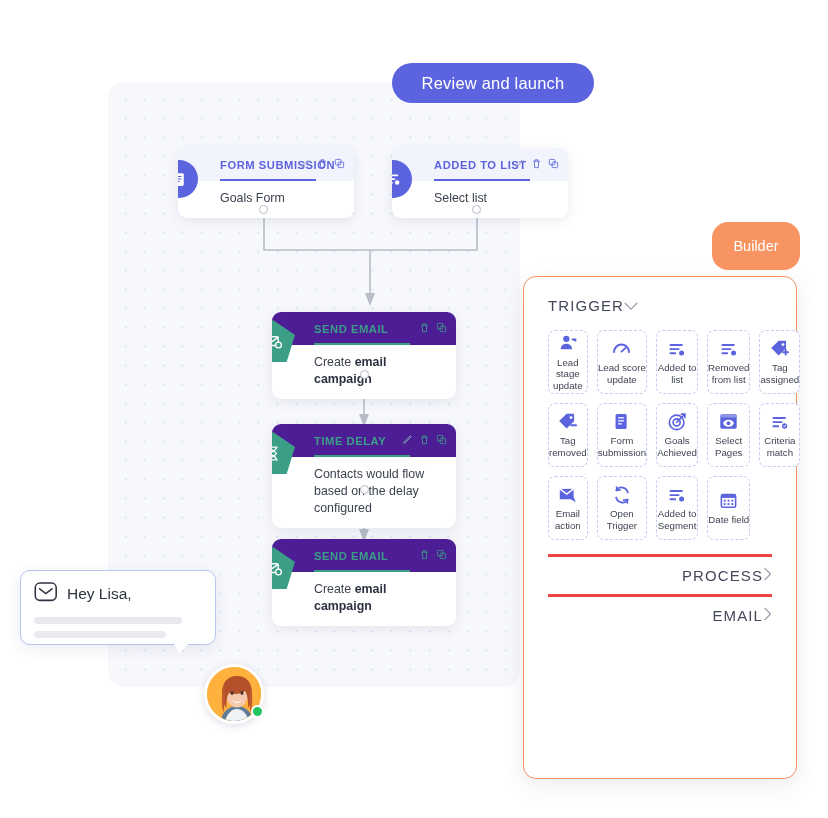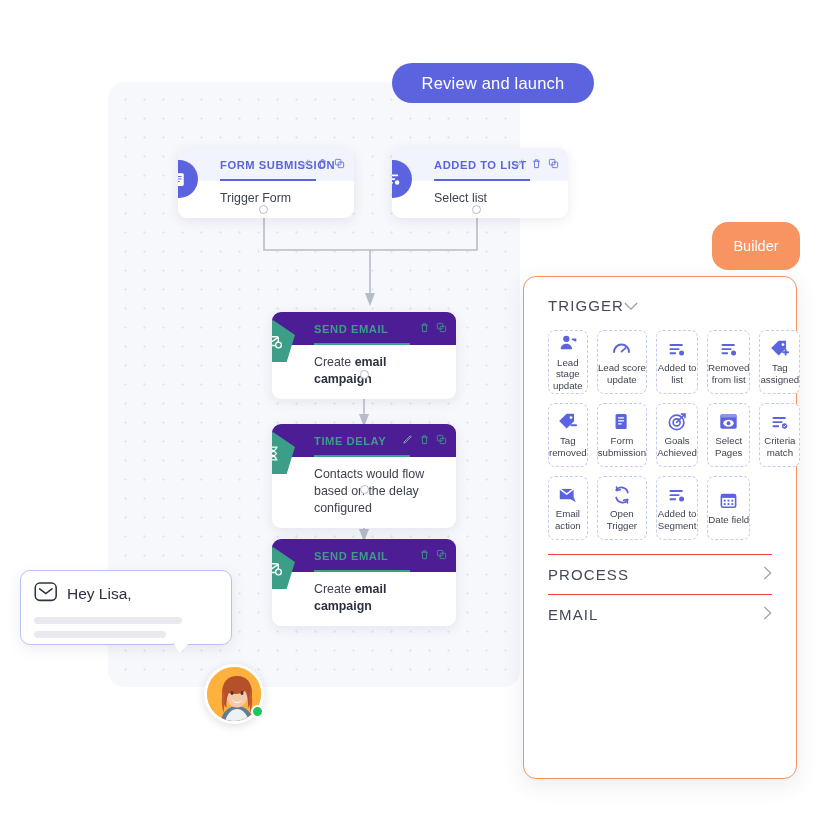--- a/index.html
+++ b/index.html
@@ -116,21 +116,21 @@
     background: #fff; border: 1.4px solid #b7bcc9;
     z-index: 20;
   }
 
   
   .conn { position: absolute; left: 108px; top: 82px; z-index: 8; }
 
   
   .bubble {
     position: absolute; left: 20px; top: 570px;
-    width: 212px; height: 75px;
+    width: 196px; height: 75px;
     background: #fff; border: 1.4px solid #b9c3f0;
     border-radius: 10px;
     box-shadow: 0 4px 14px rgba(70,80,130,.10);
     z-index: 45;
   }
   .bubble-row { display: flex; align-items: center; gap: 9px; padding: 11px 0 0 13px; }
   .bubble-text { font-size: 15.5px; color: #2d3340; }
   .bar { height: 7px; border-radius: 4px; background: #e8eaef; margin-left: 13px; }
   .bar.b1 { width: 148px; margin-top: 11px; }
   .bar.b2 { width: 132px; margin-top: 7px; }
@@ -182,22 +182,22 @@
     height: 64px; border: 1.3px dashed #c3cbf2; border-radius: 7px;
     display: flex; flex-direction: column; align-items: center;
     justify-content: center; gap: 3px;
     background: #fff;
   }
   .tile-ico { height: 21px; display: flex; align-items: center; }
   .tile-lbl {
     font-size: 9.7px; color: #3f4453; text-align: center; line-height: 1.2;
   }
   .panel-row {
-    display: flex; align-items: center; justify-content: space-between;
-    height: 40px; border-top: 1px solid #ef4444;
+    display: flex; align-items: center; justify-content: flex-end;
+    height: 40px; border-top: 3px solid #ef4444;
     font-size: 15px; letter-spacing: 1.1px; color: #44495a;
   }
   .rows-wrap { margin-top: 14px; }
 </style>
 </head>
 <body>
 
 <div id="stage">
 
   <div class="canvas"></div>
@@ -239,21 +239,21 @@
             <path d="M5 7h14M9 7V4h6v3M7 7l1 14h8l1-14" fill="none" stroke="#5b63de" stroke-width="1.9"></path>
           </svg>
         <svg width="11" height="11" viewBox="0 0 24 24">
             <rect x="3" y="3" width="12" height="12" rx="2" fill="none" stroke="#5b63de" stroke-width="1.8"></rect>
             <rect x="9" y="9" width="12" height="12" rx="2" fill="none" stroke="#5b63de" stroke-width="1.8"></rect>
           </svg>
       </span>
       <span class="card-rule"></span>
     </div>
     <div class="card-body">
-      <span>Trigger Form</span>
+      <span>Goals Form</span>
     </div>
   </div>
   <div class="port" style="left:259px; top:205px;"></div>
 
   <div class="card blue" style="left:392px; top:148px; width:176px;">
     <div class="badge-circle">
       <svg width="18" height="18" viewBox="0 0 24 24">
         <rect x="4" y="6" width="15" height="2.2" rx="1.1" fill="#fff"></rect>
         <rect x="4" y="11" width="11" height="2.2" rx="1.1" fill="#fff"></rect>
         <rect x="4" y="16" width="8" height="2.2" rx="1.1" fill="#fff"></rect>

